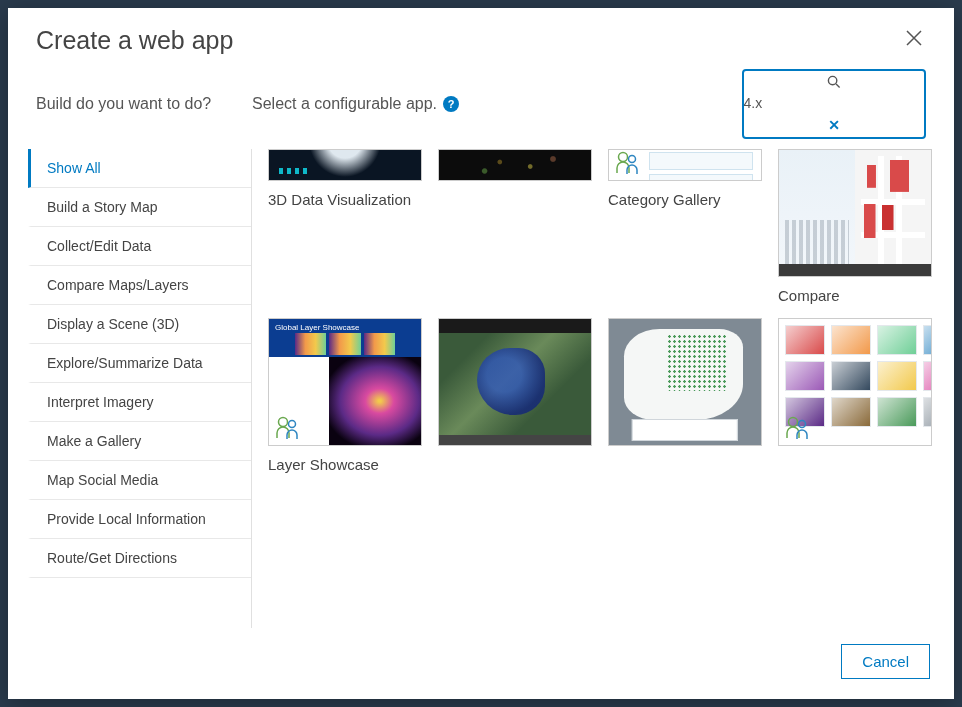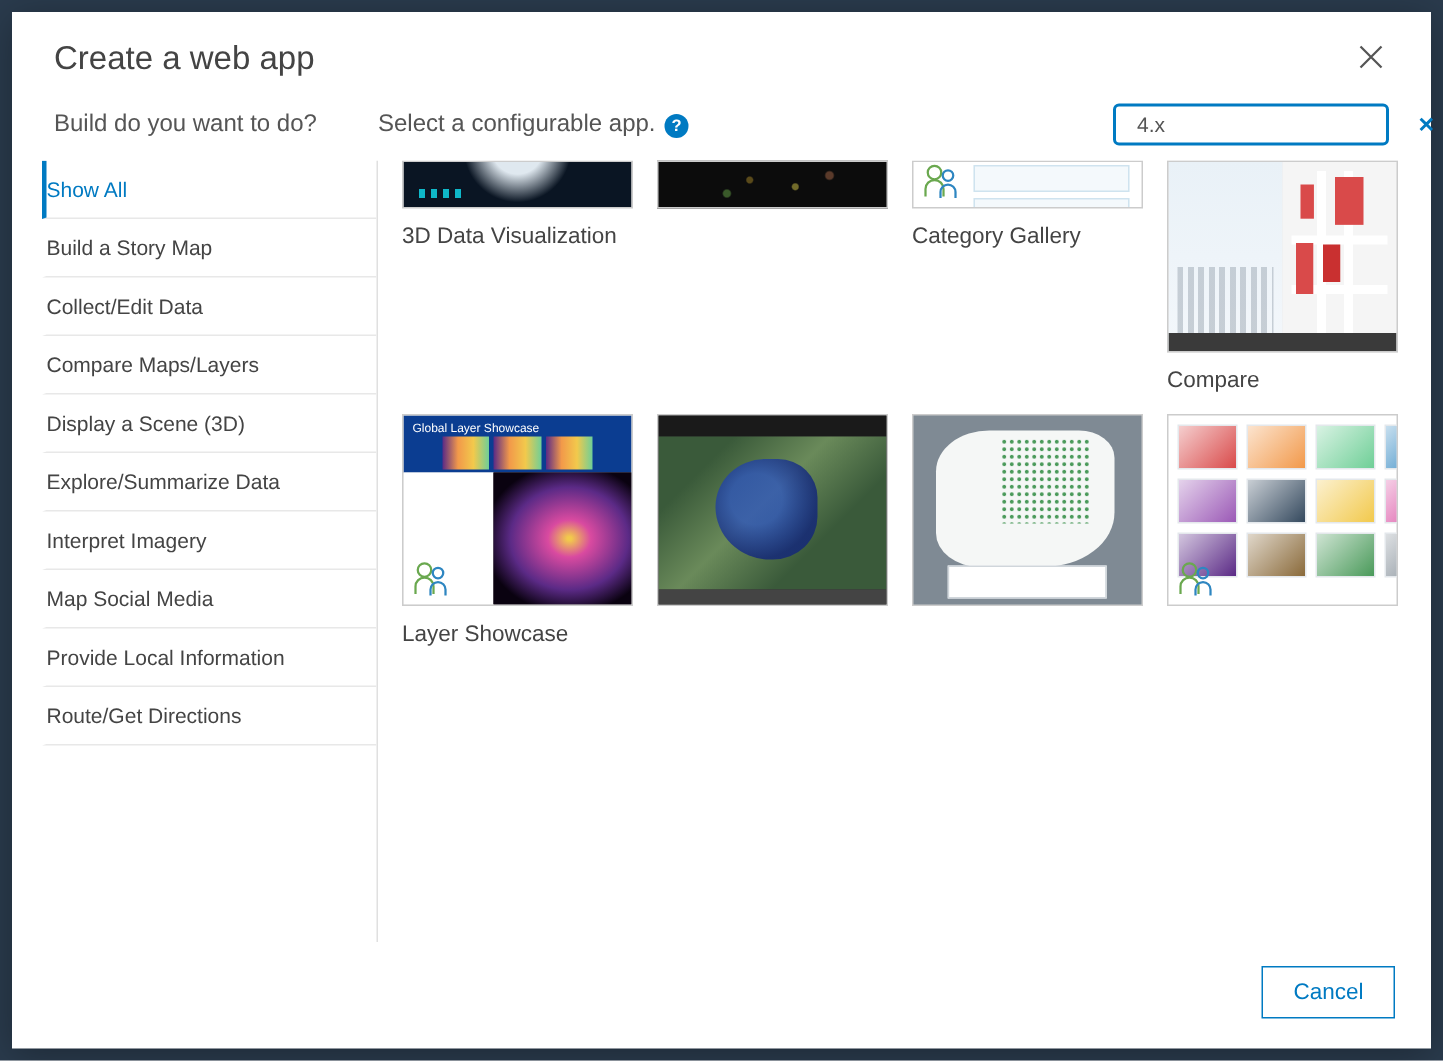--- a/index.html
+++ b/index.html
@@ -19,21 +19,21 @@
     display: flex;
     flex-direction: column;
   }
   .modal-header {
     padding: 18px 28px 6px 28px;
     display: flex;
     justify-content: space-between;
     align-items: flex-start;
   }
   .modal-title {
-    font-size: 22px;
+    font-size: 25px;
     font-weight: 300;
     color: #444;
   }
   .close-btn {
     cursor: pointer;
     color: #666;
     padding: 2px;
   }
   .close-btn svg { width: 20px; height: 20px; stroke: #555; stroke-width: 1.5; fill: none; }
   .top-row {
@@ -46,21 +46,21 @@
     font-size: 16px;
     font-weight: 300;
     color: #555;
   }
   .content-heading {
     flex: 1;
     font-size: 16px;
     font-weight: 300;
     color: #555;
     display: flex;
-    align-items: flex-end;
+    align-items: center;
     gap: 6px;
   }
   .help-icon {
     width: 16px; height: 16px;
     border-radius: 50%;
     background: #007ac2;
     color: #fff;
     font-size: 11px;
     font-weight: bold;
     display: inline-flex;
@@ -68,20 +68,21 @@
     justify-content: center;
   }
   .search-wrap {
     width: 184px;
     display: flex;
     align-items: center;
     border: 2px solid #007ac2;
     border-radius: 4px;
     padding: 4px 8px;
     gap: 6px;
+    flex-direction: column;
   }
   .search-wrap svg { width: 14px; height: 14px; stroke: #555; stroke-width: 2; fill: none; }
   .search-input {
     flex: 1;
     border: none;
     outline: none;
     font-size: 14px;
     color: #555;
     background: transparent;
   }
@@ -96,21 +97,21 @@
     flex: 1;
     overflow: hidden;
     padding: 0 12px 0 20px;
   }
   .sidebar {
     width: 224px;
     border-right: 1px solid #e0e0e0;
     overflow-y: auto;
   }
   .sidebar-item {
-    padding: 11px 0;
+    padding: 11px 16px;
     font-size: 14px;
     font-weight: 300;
     color: #444;
     border-bottom: 1px solid #e8e8e8;
     border-left: 3px solid transparent;
     cursor: pointer;
   }
   .sidebar-item.active {
     border-left-color: #007ac2;
     color: #007ac2;
@@ -126,21 +127,21 @@
   .grid {
     display: grid;
     grid-template-columns: repeat(4, 1fr);
     gap: 14px 16px;
   }
   .card { }
   .thumb {
     width: 100%;
     height: 128px;
     border: 1px solid #ccc;
-    background: #e5e5e5;
+    background: #000000;
     position: relative;
     overflow: hidden;
   }
   .thumb.cut { height: 32px; }
   .card-label {
     margin-top: 10px;
     font-size: 15px;
     font-weight: 300;
     color: #444;
   }
@@ -247,20 +248,21 @@
 
   <div class="body-row">
     <div class="sidebar" id="sidebar">
         <div class="sidebar-item active">Show All</div>
         <div class="sidebar-item">Build a Story Map</div>
         <div class="sidebar-item">Collect/Edit Data</div>
         <div class="sidebar-item">Compare Maps/Layers</div>
         <div class="sidebar-item">Display a Scene (3D)</div>
         <div class="sidebar-item">Explore/Summarize Data</div>
         <div class="sidebar-item">Interpret Imagery</div>
+        <div class="sidebar-item">Make a Gallery</div>
         <div class="sidebar-item">Map Social Media</div>
         <div class="sidebar-item">Provide Local Information</div>
         <div class="sidebar-item">Route/Get Directions</div>
       </div>
     <div class="content-scroll">
       <div class="grid" id="grid">
           <div class="card">
             <div class="thumb t-3d cut"></div>
             <div class="card-label">3D Data Visualization</div>
           </div>

